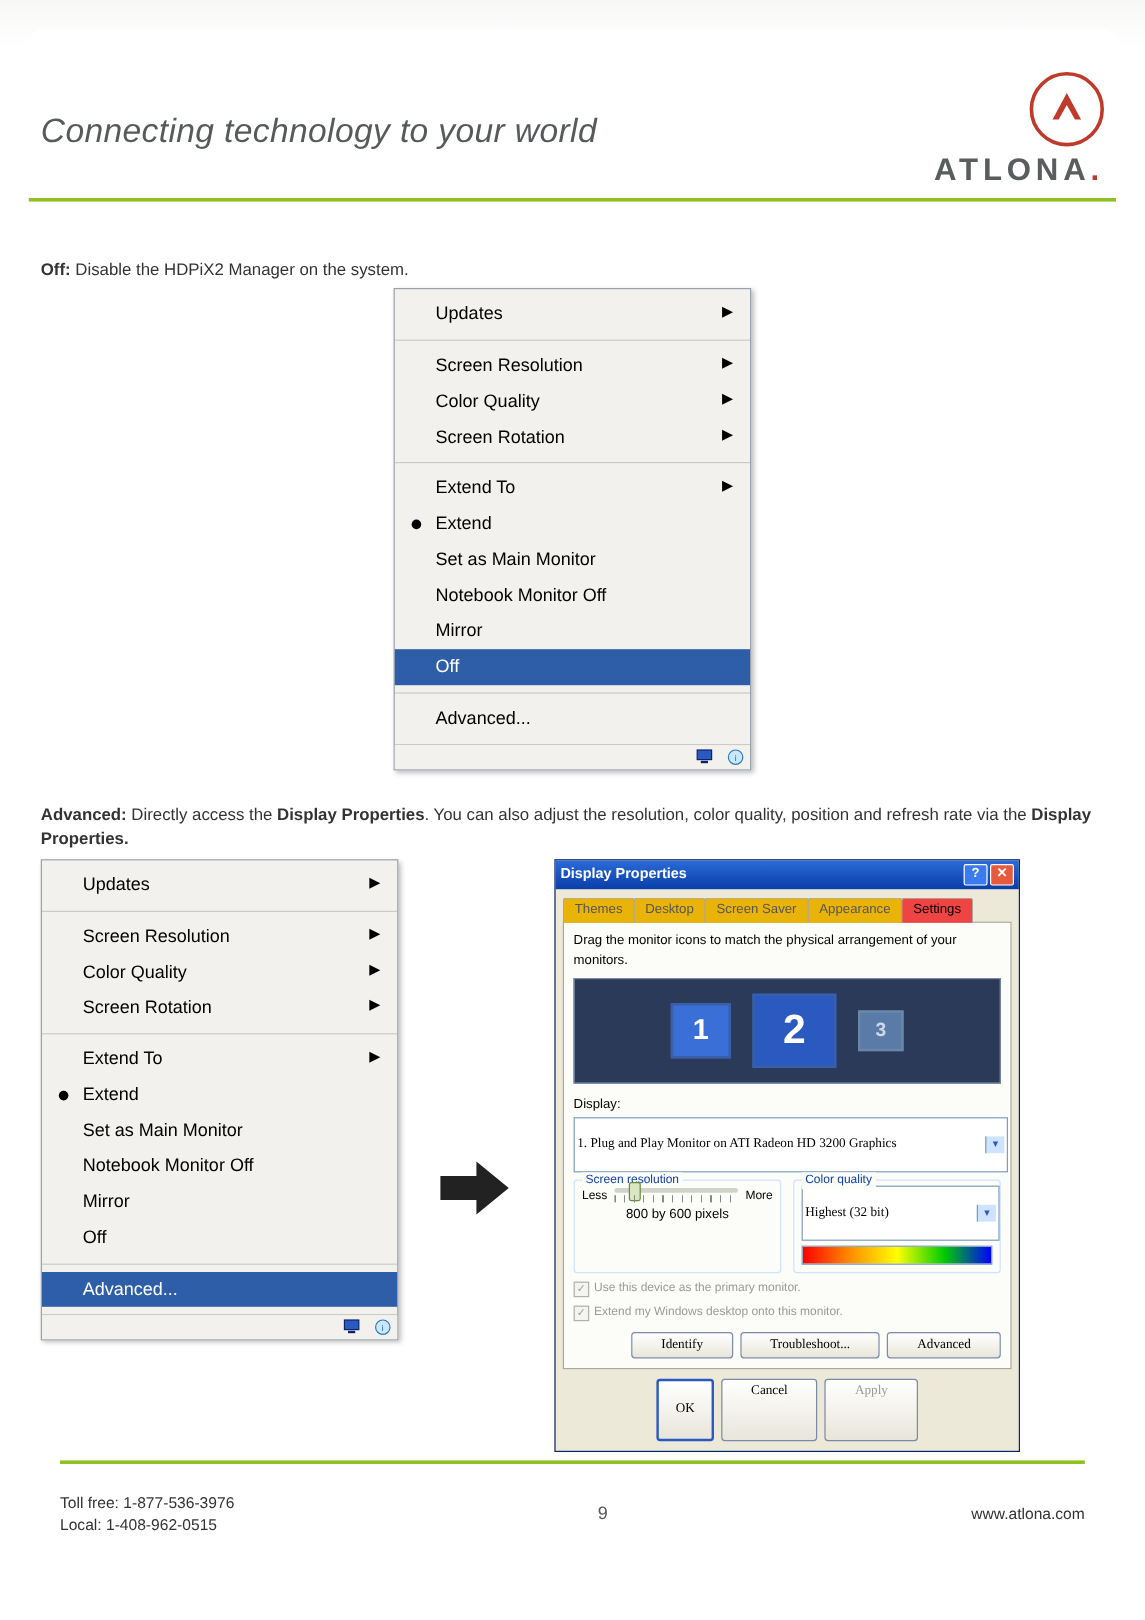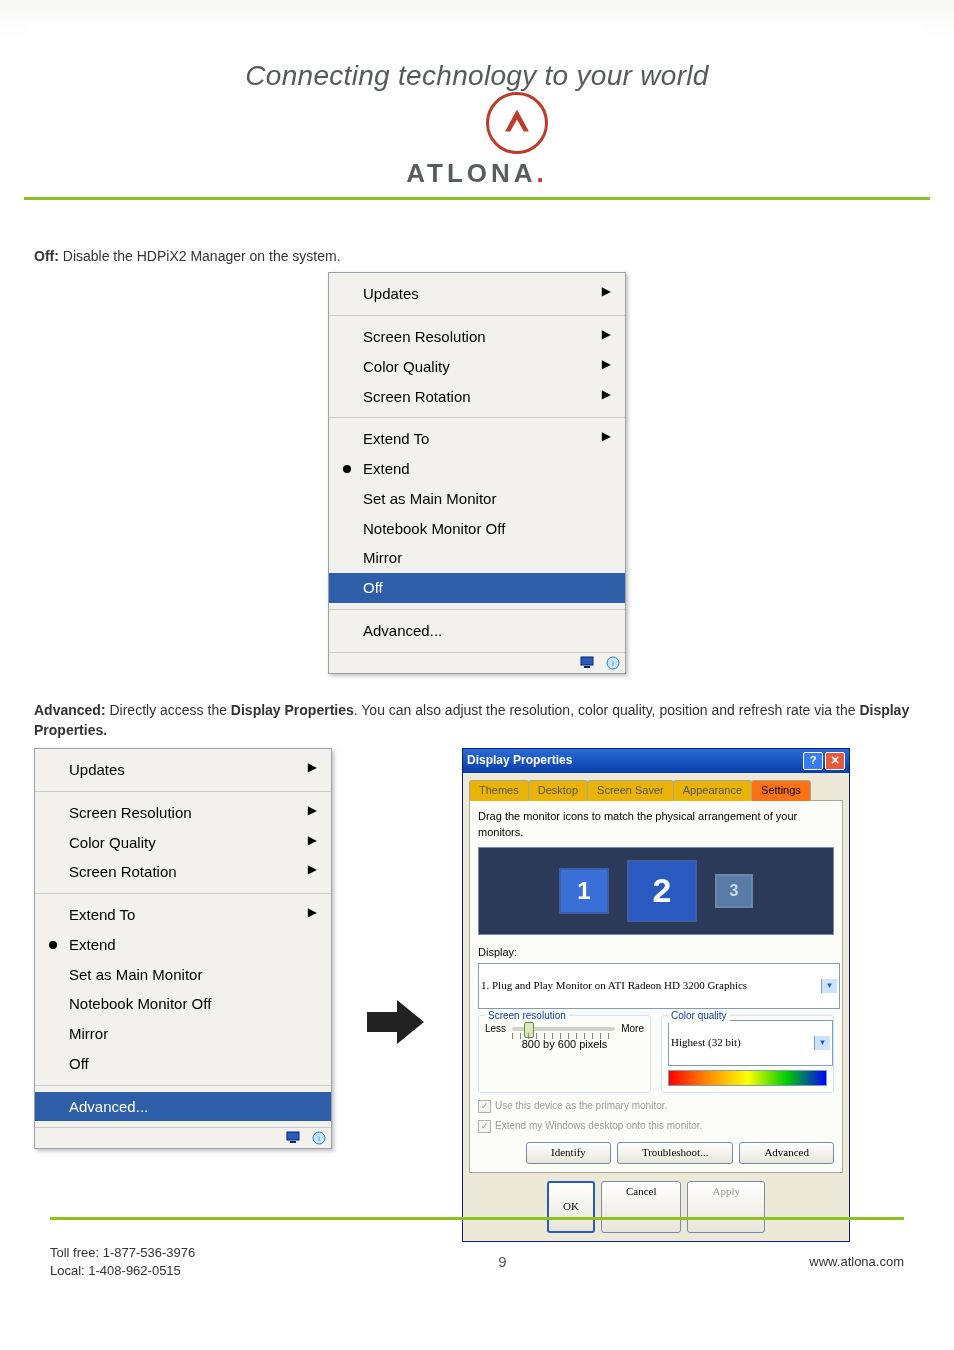--- a/index.html
+++ b/index.html
@@ -1,18 +1,18 @@
 <!DOCTYPE html>
 <html><head>
 <meta charset="utf-8">
 <style>
   html,body{margin:0;padding:0;background:#fff;font-family:"Segoe UI",Tahoma,Verdana,sans-serif;color:#333}
   .page{width:954px;height:1350px;position:relative;background:linear-gradient(#f7f8f6,#fff 40px);}
   .inner{position:absolute;left:24px;right:24px;top:24px;bottom:30px;background:#fff;border-radius:12px;}
-  .header{display:flex;align-items:center;padding:36px 10px 8px 10px;border-bottom:3px solid #8fc221;flex-direction:column;}
+  .header{display:flex;align-items:center;padding:36px 10px 8px 10px;border-bottom:3px solid #8fc221;}
   .tagline{flex:1;font-style:italic;font-size:28px;color:#575a5b;letter-spacing:.3px;}
   .brand{display:flex;flex-direction:column;align-items:flex-end;gap:4px;}
   .brand-logo{width:56px;height:56px;border:3px solid #c03a2b;border-radius:50%;display:flex;align-items:center;justify-content:center;}
   .brand-logo svg{width:34px;height:34px}
   .brand-name{font-family:Verdana,sans-serif;font-size:26px;letter-spacing:4px;color:#5a5d5e;font-weight:600}
   .brand-name .dot{color:#c03a2b}
   .body{padding:46px 10px 0 10px;font-size:14px;color:#333;line-height:1.45}
   .body b{font-weight:700}
   .body p{margin:0 0 6px 0}
   .menu{width:296px;background:#f2f1ed;border:1px solid #9aa2ad;box-shadow:2px 2px 4px rgba(0,0,0,.25);font-family:Tahoma,sans-serif;color:#000;font-size:15px;}
@@ -29,35 +29,35 @@
   .bigarrow{align-self:center;margin-top:60px}
   
   .dp{width:386px;font-family:Tahoma,sans-serif;font-size:11px;color:#000;border:1px solid #0a246a;background:#ece9d8}
   .dp .ttl{background:linear-gradient(#2a6bd8,#0a3ea8);color:#fff;display:flex;align-items:center;padding:3px 4px;font-weight:700;font-size:12px}
   .dp .ttl .btns{margin-left:auto;display:flex;gap:2px}
   .dp .ttl .wbtn{width:18px;height:16px;border:1px solid #fff;border-radius:2px;display:flex;align-items:center;justify-content:center;font-size:11px;font-weight:700}
   .dp .ttl .wbtn.help{background:#3a7cf0;color:#fff}
   .dp .ttl .wbtn.close{background:#e85a3e;color:#fff}
   .dp .tabs{display:flex;padding:6px 6px 0 6px;gap:0}
   .dp .tab{border:1px solid #aca899;border-bottom:none;background:#eab308;padding:2px 9px;border-top-left-radius:3px;border-top-right-radius:3px;margin-right:-1px;position:relative;top:1px;color:#555}
-  .dp .tab.act{background:#f97316;color:#000;z-index:2}
+  .dp .tab.act{background:#ef4444;color:#000;z-index:2}
   .dp .panel{margin:0 6px 6px 6px;background:#fcfcf8;border:1px solid #aca899;padding:8px}
   .dp .mon-area{background:#2b3a58;border:1px solid #7a8aa8;height:86px;display:flex;align-items:center;justify-content:center;gap:18px;margin:6px 0 10px}
   .mon{border:2px solid #3a5fa8;background:#3a6fd8;color:#fff;display:flex;align-items:center;justify-content:center;font-weight:700;font-family:Arial}
   .mon.m1{width:46px;height:42px;font-size:24px}
   .mon.m2{width:66px;height:58px;font-size:34px;background:#2a5ac0}
   .mon.m3{width:34px;height:30px;font-size:16px;background:#5a7ba8;border-color:#6a86a8;color:#cfd8e8}
   .dp label{display:block;margin-bottom:2px}
   .dp select,.dp .fakeselect{width:100%;border:1px solid #7f9db9;background:#fff;font-size:11px;padding:14px 2px;font-family:Tahoma}
   .fakeselect{display:flex;align-items:center}
   .fakeselect .dd{margin-left:auto;width:15px;height:14px;background:#cde3ff;border-left:1px solid #7f9db9;display:flex;align-items:center;justify-content:center;font-size:9px;color:#2a5ac0}
   .dp .twocol{display:flex;gap:10px;margin-top:6px}
   .dp .group{border:1px solid #cde3ff;border-radius:3px;padding:4px 6px 6px;flex:1;position:relative}
   .dp .group .gt{position:absolute;top:-7px;left:6px;background:#fcfcf8;padding:0 3px;color:#0a3ea8;font-size:10px}
-  .slider{display:flex;align-items:center;gap:6px;font-size:10px;margin-top:2px}
+  .slider{display:flex;gap:6px;font-size:10px;margin-top:2px}
   .slider .track{flex:1;height:4px;background:#cfd4c8;position:relative;border-radius:2px}
   .slider .track::after{content:"";position:absolute;left:0;right:0;top:6px;height:6px;background:repeating-linear-gradient(90deg,#888 0 1px,transparent 1px 8px)}
   .slider .thumb{position:absolute;left:12%;top:-5px;width:8px;height:14px;background:#d9e8c0;border:1px solid #6a8a3a;border-radius:2px}
   .cqbar{height:14px;margin-top:4px;background:linear-gradient(90deg,#f00,#ff8c00,#ff0,#0c0,#00f);border:1px solid #7f9db9}
   .chk{display:flex;align-items:center;gap:4px;color:#9a9a9a;margin-top:6px;font-size:10px}
   .chk .box{width:11px;height:11px;border:1px solid #b0b0b0;background:#f4f4f0;display:flex;align-items:center;justify-content:center;font-size:9px;color:#9a9a9a}
   .dp .btnrow{display:flex;gap:6px;margin-top:8px}
   .dp .btnrow.right{justify-content:flex-end}
   .dp .btnrow.center{justify-content:center}
   .xpbtn{border:1px solid #7a8aa8;border-radius:3px;background:linear-gradient(#fff,#e8e6da);padding:2px 24px;font-size:11px;font-family:Tahoma}

